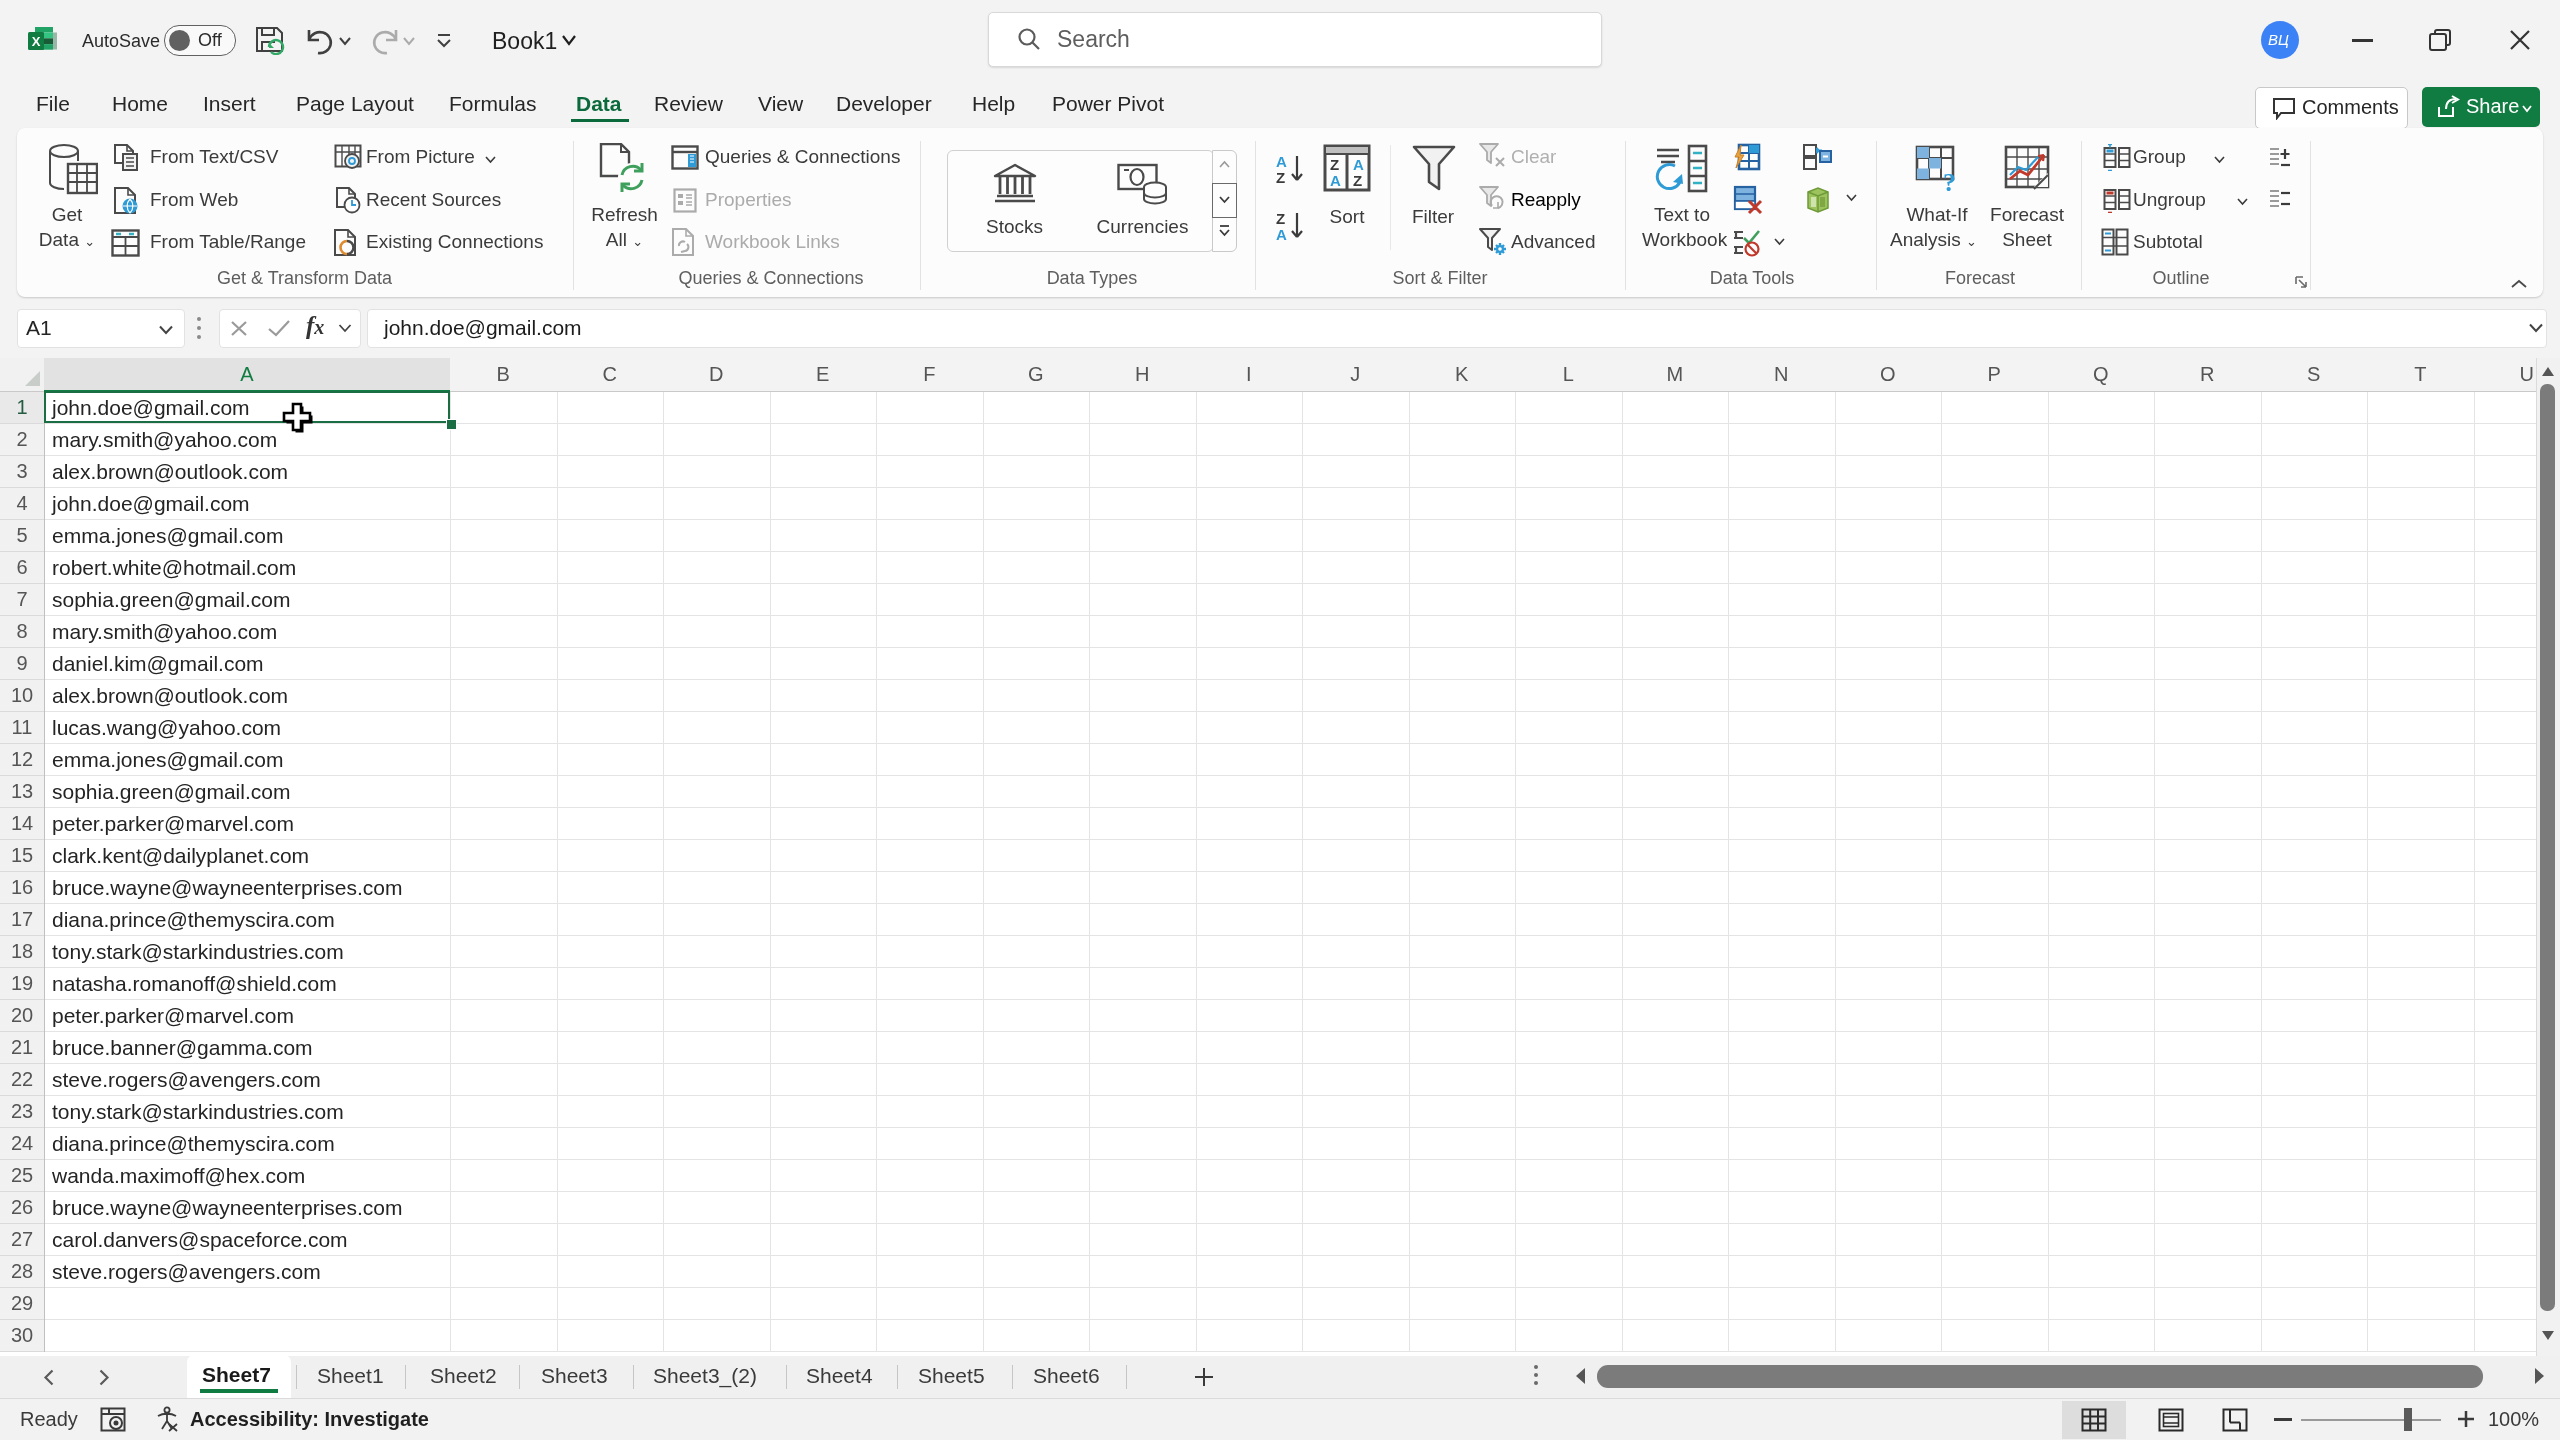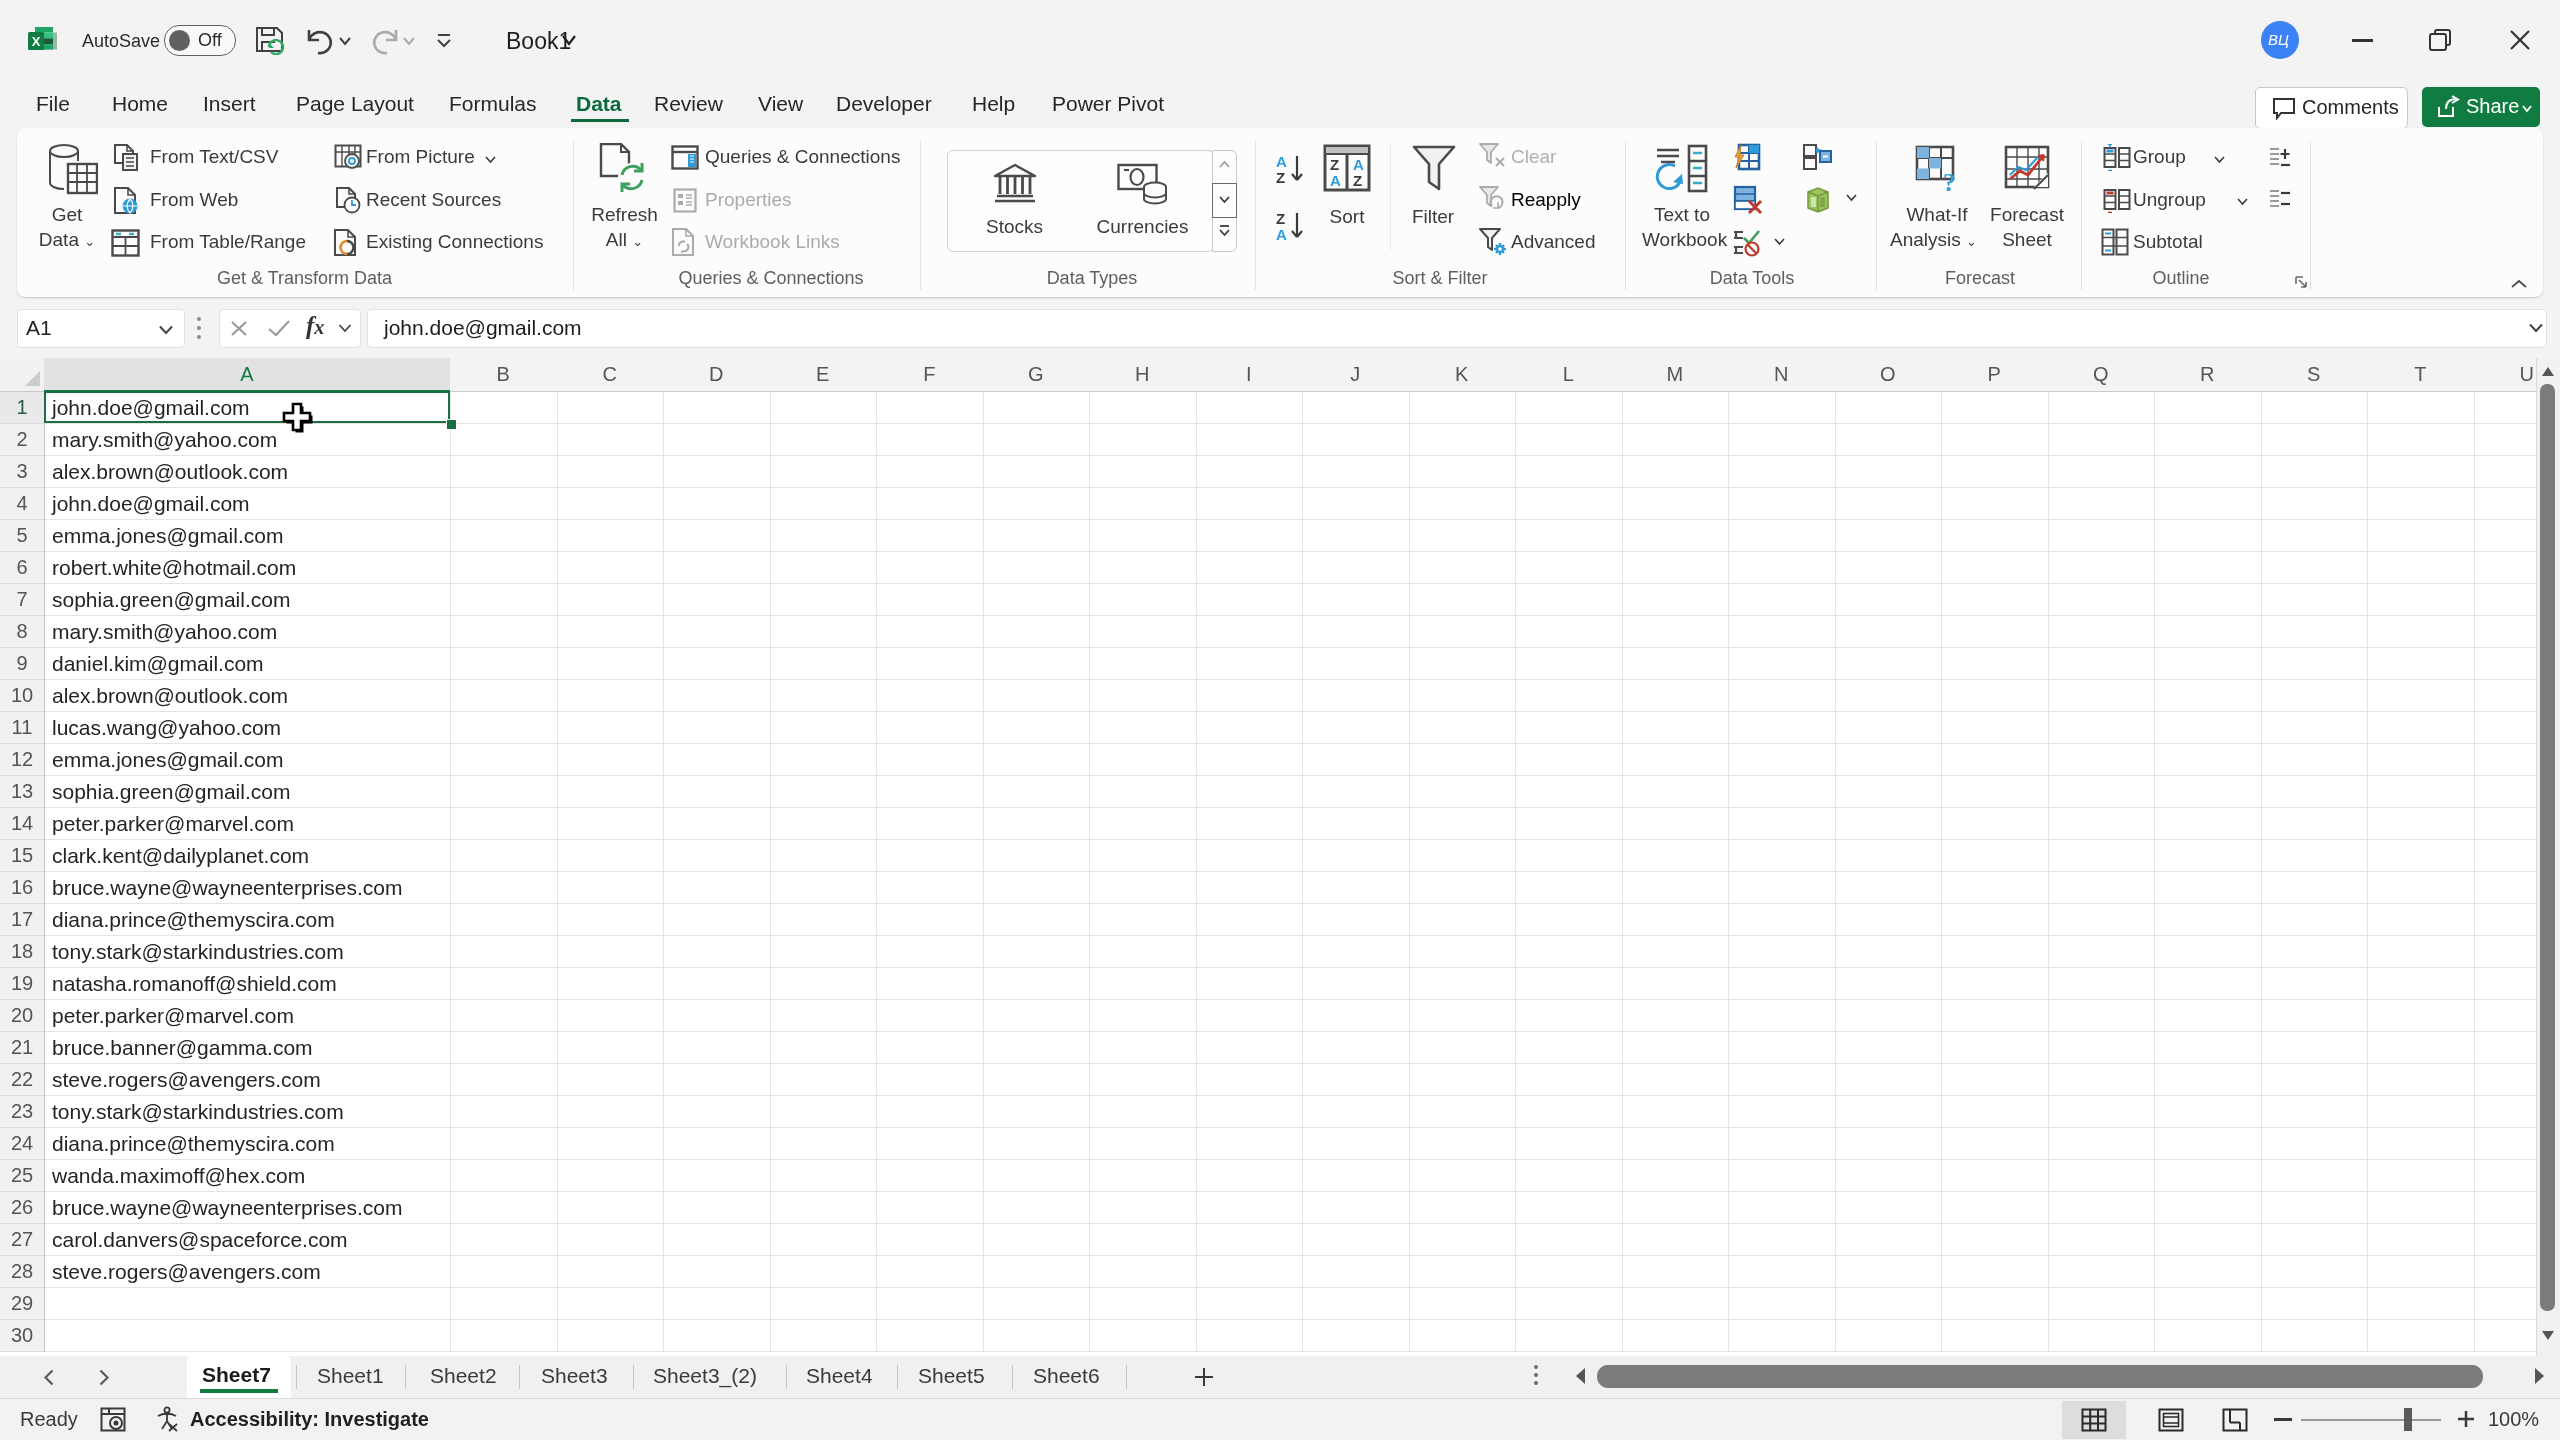--- a/index.html
+++ b/index.html
@@ -51,24 +51,31 @@
     <path d="M28 4 V14 H18" fill="none" stroke="#ABABAB" stroke-width="2.6"></path>
     <path d="M27.5 13 A11 10.5 0 1 0 19 27" fill="none" stroke="#ABABAB" stroke-width="2.6"></path>
   </svg>
   <svg class="ic" style="left:402px;top:36px;" width="14" height="10" viewBox="0 0 14 10">
         <path d="M2 2 L7 8 L12 2" fill="none" stroke="#ABABAB" stroke-width="2"></path>
       </svg>
   <svg class="ic" style="left:436px;top:33px;" width="16" height="15" viewBox="0 0 16 15">
     <path d="M2 2 h12" stroke="#404040" stroke-width="2"></path>
     <path d="M2 7 L8 13 L14 7" fill="none" stroke="#404040" stroke-width="2"></path>
   </svg>
-  <div class="tx" style="left:506px;top:28px;font-size:23px;color:#1f1f1f;">Book1</div>
+  <div class="tx" style="left:492px;top:28px;font-size:23px;color:#1f1f1f;">Book1</div>
   <svg class="ic" style="left:560px;top:33px;" width="18" height="14" viewBox="0 0 18 14">
         <path d="M3 3 L9 11 L15 3" fill="none" stroke="#1f1f1f" stroke-width="2.2"></path>
       </svg>
+  <div class="abs" style="left:988px;top:12px;width:612px;height:53px;background:#FFFFFF;border:1px solid #D8D8D8;border-radius:5px;box-shadow:0 1px 2px rgba(0,0,0,0.12);">
+    <svg class="ic" style="left:27px;top:13px;" width="26" height="26" viewBox="0 0 26 26">
+          <circle cx="11" cy="11" r="7.5" fill="none" stroke="#5b5b5b" stroke-width="2.2"></circle>
+          <path d="M16.5 16.5 L23 23" stroke="#5b5b5b" stroke-width="2.2"></path>
+        </svg>
+    <div class="tx" style="left:68px;top:13px;font-size:23px;color:#5e5e5e;">Search</div>
+  </div>
   <div class="abs" style="left:2261px;top:21px;width:38px;height:38px;border-radius:50%;background:#3b82f6;font-style:italic;">
     <div class="tx" style="left:7px;top:10px;font-size:15px;color:#ffffff;">ВЦ</div>
   </div>
   <div class="abs" style="left:2352px;top:39px;width:21px;height:2.5px;background:#333333;"></div>
   <svg class="ic" style="left:2429px;top:29px;" width="22" height="22" viewBox="0 0 22 22">
     <rect x="1" y="5" width="16" height="16" rx="2" fill="none" stroke="#333" stroke-width="2"></rect>
     <path d="M6 5 V3 a2 2 0 0 1 2 -2 h11 a2 2 0 0 1 2 2 v11 a2 2 0 0 1 -2 2 h-2" fill="none" stroke="#333" stroke-width="2"></path>
   </svg>
   <svg class="ic" style="left:2509px;top:29px;" width="22" height="22" viewBox="0 0 22 22">
         <path d="M2 2 L20 20 M20 2 L2 20" stroke="#333" stroke-width="2.2"></path>

